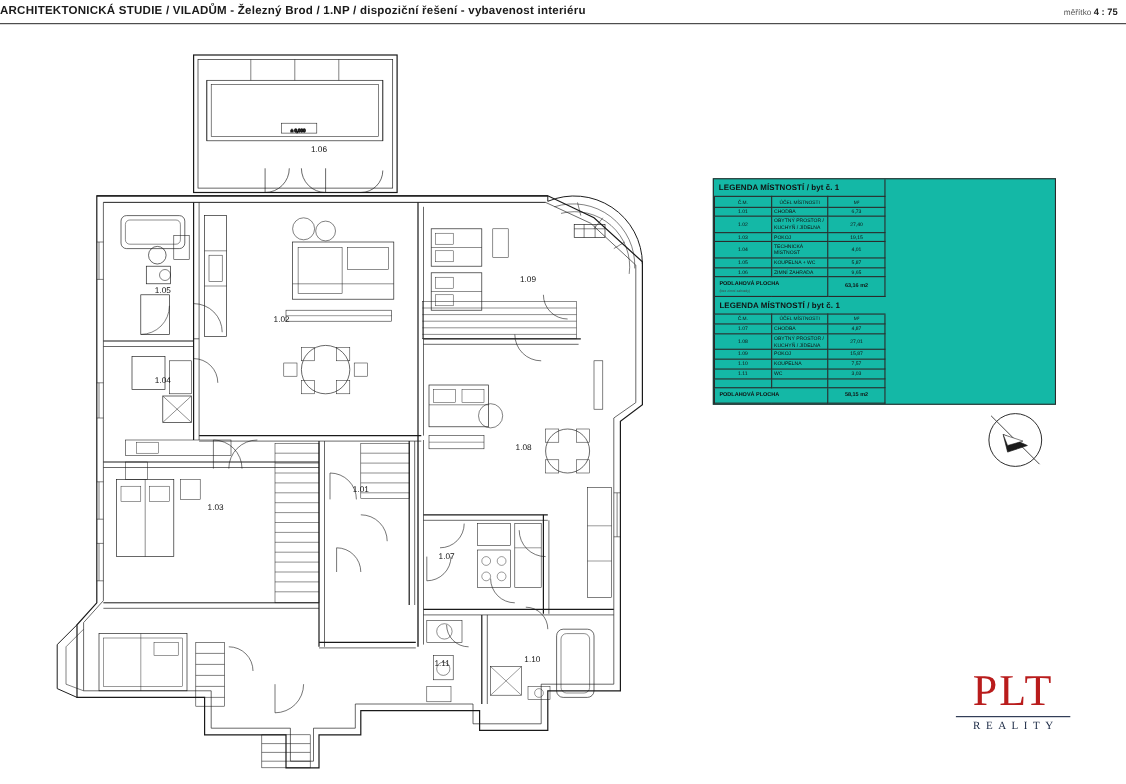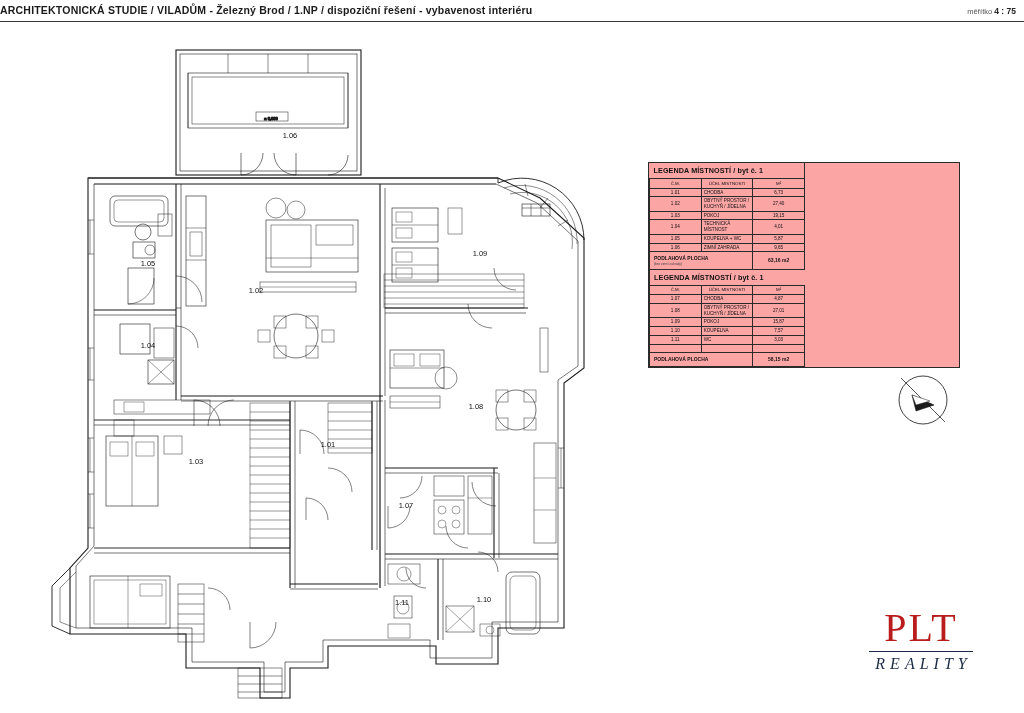--- a/index.html
+++ b/index.html
@@ -60,21 +60,21 @@
   .plan svg { display: block; }
 
   
   .legend-wrap {
     position: absolute;
     left: 648px;
     top: 162px;
     width: 312px;
     border: 1px solid #2b2b2b;
     box-sizing: border-box;
-    background: #fca5a5;
+    background: #14b8a6;
   }
   table.legend {
     border-collapse: collapse;
     width: 156px;
     float: left;
     table-layout: fixed;
   }
   table.legend.second { border-left: 1px solid #2b2b2b; }
   table.legend th, table.legend td {
     border: 1px solid #2b2b2b;
@@ -144,25 +144,24 @@
     line-height: 1;
   }
   .logo .rule {
     height: 1px;
     background: #1c2a45;
     margin: 3px auto 3px auto;
     width: 104px;
   }
   .logo .reality {
     font-family: "Liberation Serif", serif;
-    font-size: 16px;
+    font-size: 10px;
     letter-spacing: 5px;
     color: #1c2a45;
     padding-left: 5px;
-    font-style: italic;
   }
   .room-label {
     font-size: 7.5px;
     fill: #111;
     font-family: "Liberation Sans", sans-serif;
   }
   .tiny-label {
     font-size: 4px;
     fill: #111;
     font-family: "Liberation Sans", sans-serif;

